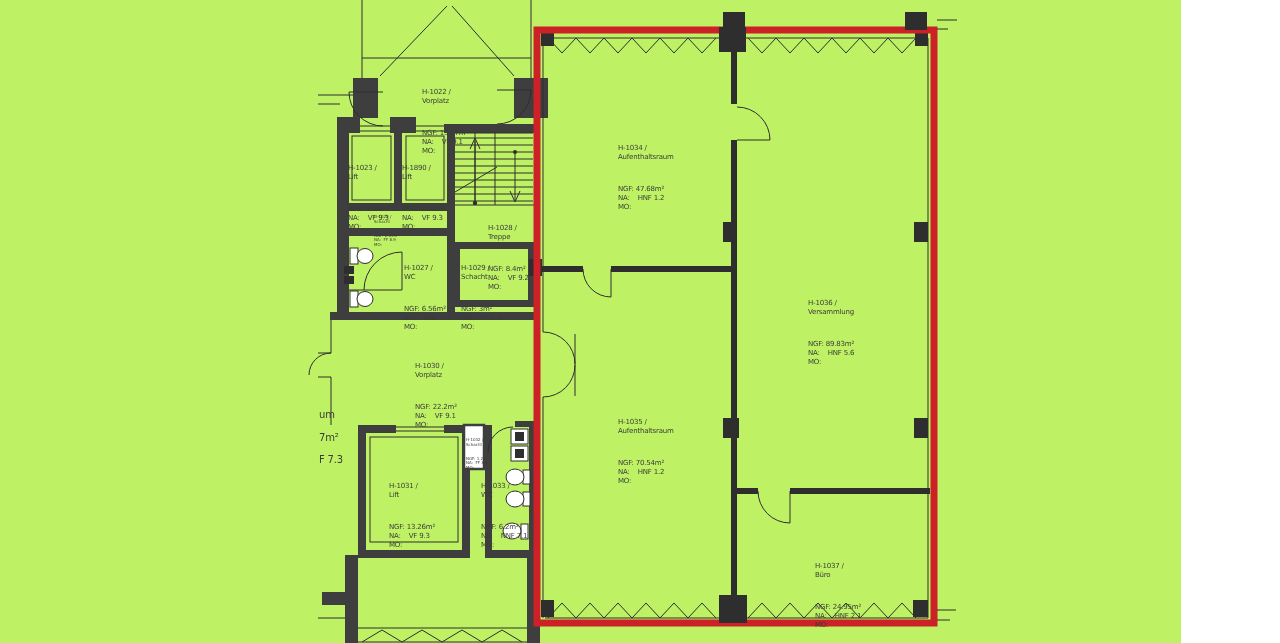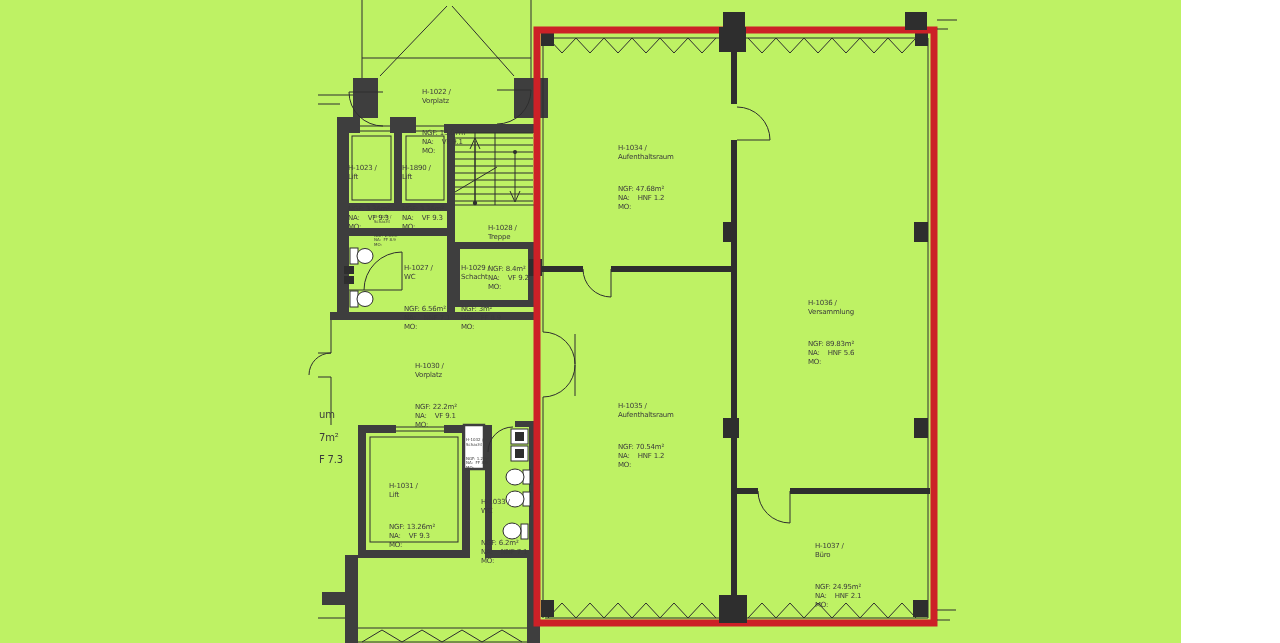--- a/index.html
+++ b/index.html
@@ -270,37 +270,37 @@
   <div>NGF: 22.2m²</div><div>NA:    VF 9.1</div><div>MO:</div>
 </div>
 <div class="rlabel" style="left:389px;top:464px">
   <div>H-1031 /</div><div>Lift</div><div class="sp"></div>
   <div>NGF: 13.26m²</div><div>NA:    VF 9.3</div><div>MO:</div>
 </div>
 <div class="rlabel tiny" style="left:466px;top:429px">
   <div>H-1032 /</div><div>Schacht</div>
   <div>NGF: 1.2m²</div><div>NA:  FF 8.9</div><div>MO:</div>
 </div>
-<div class="rlabel" style="left:481px;top:480px">
+<div class="rlabel" style="left:481px;top:464px">
   <div>H-1033 /</div><div>WC</div><div class="sp"></div>
   <div>NGF: 6.2m²</div><div>NA:    NNF 7.1</div><div>MO:</div>
 </div>
 <div class="rlabel" style="left:618px;top:126px">
   <div>H-1034 /</div><div>Aufenthaltsraum</div><div class="sp"></div>
   <div>NGF: 47.68m²</div><div>NA:    HNF 1.2</div><div>MO:</div>
 </div>
-<div class="rlabel" style="left:618px;top:384px">
+<div class="rlabel" style="left:618px;top:400px">
   <div>H-1035 /</div><div>Aufenthaltsraum</div><div class="sp"></div>
   <div>NGF: 70.54m²</div><div>NA:    HNF 1.2</div><div>MO:</div>
 </div>
 <div class="rlabel" style="left:808px;top:281px">
   <div>H-1036 /</div><div>Versammlung</div><div class="sp"></div>
   <div>NGF: 89.83m²</div><div>NA:    HNF 5.6</div><div>MO:</div>
 </div>
-<div class="rlabel" style="left:815px;top:524px">
+<div class="rlabel" style="left:815px;top:544px">
   <div>H-1037 /</div><div>Büro</div><div class="sp"></div>
   <div>NGF: 24.95m²</div><div>NA:    HNF 2.1</div><div>MO:</div>
 </div>
 <div class="rlabel partial" style="left:319px;top:396px">
   <div>um</div>
   <div>7m²</div>
   <div>F 7.3</div>
 </div>
 
 </div>

